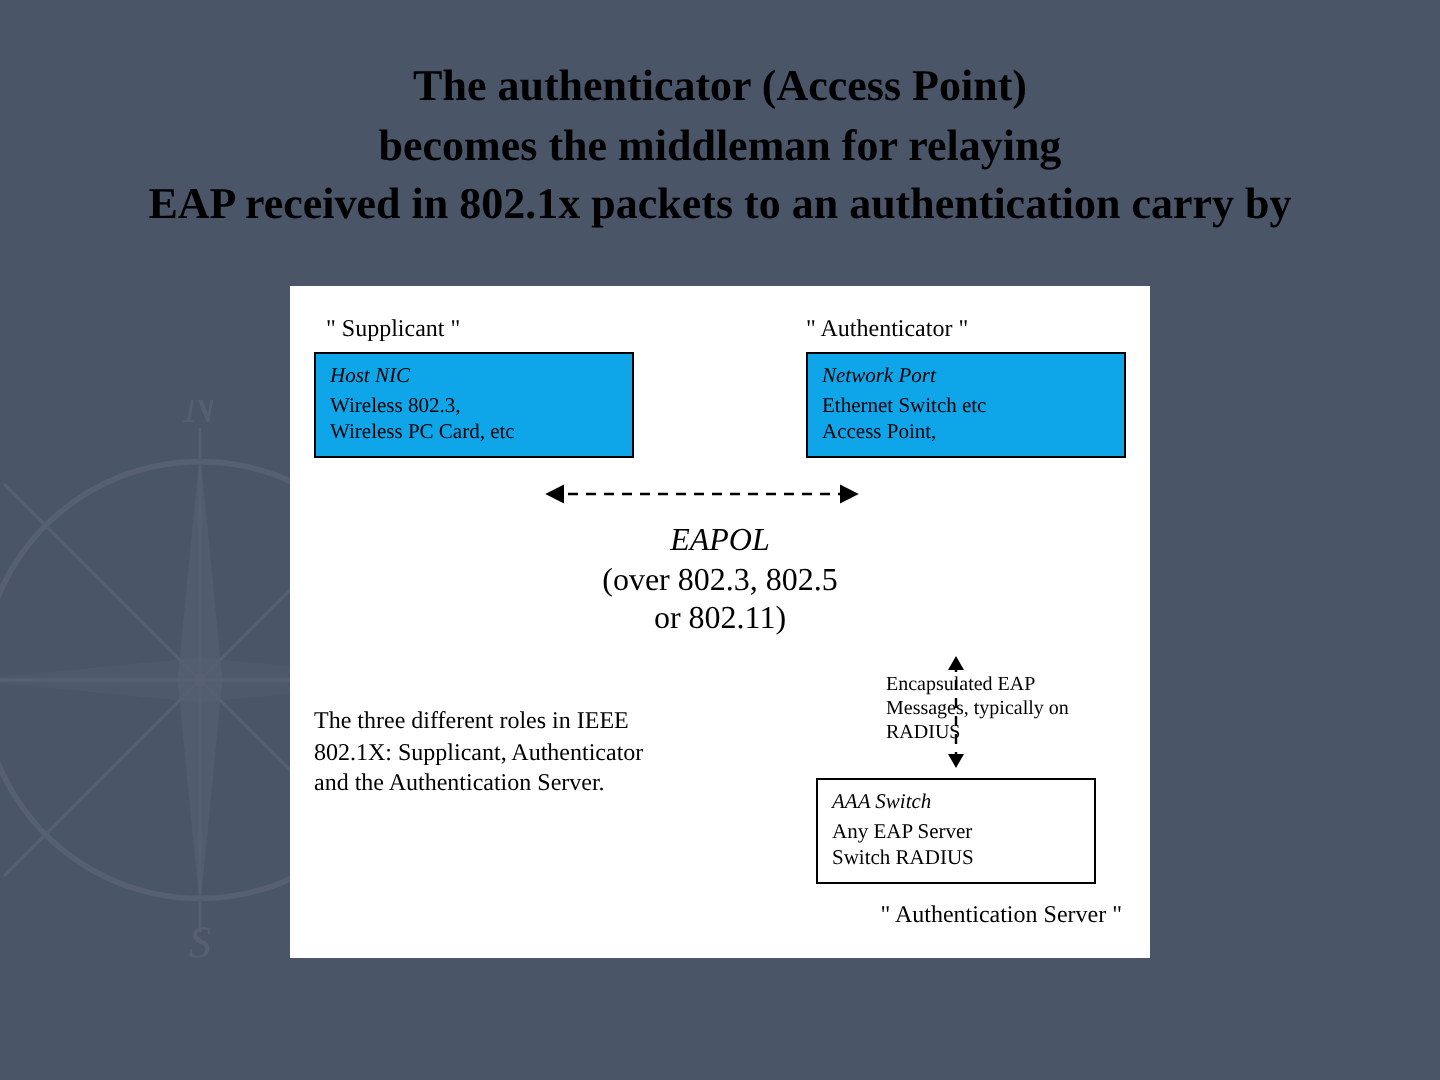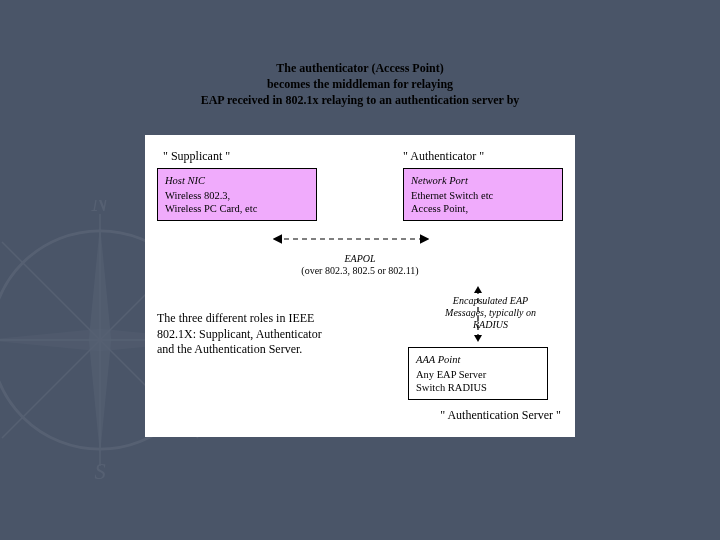--- a/index.html
+++ b/index.html
@@ -18,23 +18,22 @@
     width: 280px;
     height: 280px;
     opacity: 0.15;
     pointer-events: none;
   }
   .header {
     padding: 28px 40px 12px 40px;
     text-align: center;
     color: #000;
     font-weight: bold;
-    font-size: 12px;
+    font-size: 22px;
     line-height: 1.35;
-    margin-top: 32px;
   }
   .diagram {
     background: #fff;
     width: 430px;
     margin: 14px auto 0 auto;
     padding: 14px 12px 14px 12px;
     position: relative;
     font-family: 'Times New Roman', serif;
     font-size: 11px;
     color: #000;
@@ -46,35 +45,35 @@
     font-size: 12px;
     margin-bottom: 4px;
     padding-left: 6px;
   }
   .role-label.right { padding-left: 0; }
   .box {
     border: 1px solid #000;
     padding: 5px 7px;
     font-size: 10.5px;
     line-height: 1.25;
-    background: #f0abfc;
+    background: #0ea5e9;
   }
   .box-title {
     font-style: italic;
     margin-bottom: 2px;
   }
   .arrow-area {
     position: relative;
     height: 20px;
     margin: 8px 0 4px 0;
   }
   .arrow-svg { display: block; }
   .eapol-label {
     text-align: center;
-    font-size: 10px;
+    font-size: 16px;
     line-height: 1.2;
     margin: 0 auto 6px auto;
     width: 130px;
   }
   .eapol-label .ital { font-style: italic; }
   .mid-section {
     display: flex;
     margin-top: 6px;
   }
   .desc-text {
@@ -90,26 +89,25 @@
     flex-direction: column;
     align-items: center;
   }
   .vert-arrow {
     height: 62px;
     display: flex;
     align-items: center;
   }
   .encap-label {
     font-size: 10px;
-    font-style: italic;
     line-height: 1.2;
     position: absolute;
-    right: 15px;
+    right: 5px;
     width: 115px;
-    text-align: center;
+    text-align: left;
   }
   .vert-wrap { position: relative; width: 100%; display:flex; justify-content:center; }
   .aaa-box {
     border: 1px solid #000;
     padding: 5px 7px;
     font-size: 10.5px;
     line-height: 1.25;
     width: 140px;
     margin-top: 2px;
   }
@@ -138,21 +136,21 @@
     <text x="100" y="8" text-anchor="middle" font-size="18" fill="#9aa3b0" font-family="serif" font-style="italic">N</text>
     <text x="195" y="106" text-anchor="middle" font-size="16" fill="#9aa3b0" font-family="serif" font-style="italic">E</text>
     <text x="100" y="199" text-anchor="middle" font-size="16" fill="#9aa3b0" font-family="serif" font-style="italic">S</text>
     <text x="6" y="106" text-anchor="middle" font-size="16" fill="#9aa3b0" font-family="serif" font-style="italic">W</text>
   </svg>
 </div>
 
 <div class="header">
   <div>The authenticator (Access Point)</div>
   <div>becomes the middleman for relaying</div>
-  <div>EAP received in 802.1x relaying to an authentication server by</div>
+  <div>EAP received in 802.1x packets to an authentication carry by</div>
 </div>
 
 <div class="diagram">
 
   <div class="row">
     <div class="col-left">
       <div class="role-label">" Supplicant "</div>
       <div class="box">
         <div class="box-title">Host NIC</div>
         <div>Wireless 802.3,</div>
@@ -205,21 +203,21 @@
             </defs>
             <line x1="10" y1="6" x2="10" y2="56" stroke="#000" stroke-width="1.2" stroke-dasharray="5,4"></line>
             <path d="M6,10 L10,3 L14,10 z" fill="#000"></path>
             <path d="M6,52 L10,59 L14,52 z" fill="#000"></path>
           </svg>
         </div>
         <div class="encap-label" style="top:12px;">Encapsulated EAP Messages, typically on RADIUS</div>
       </div>
 
       <div class="aaa-box">
-        <div class="box-title">AAA Point</div>
+        <div class="box-title">AAA Switch</div>
         <div>Any EAP Server</div>
         <div>Switch RADIUS</div>
       </div>
 
       <div class="auth-server-label">" Authentication Server "</div>
     </div>
   </div>
 
 </div>
 

